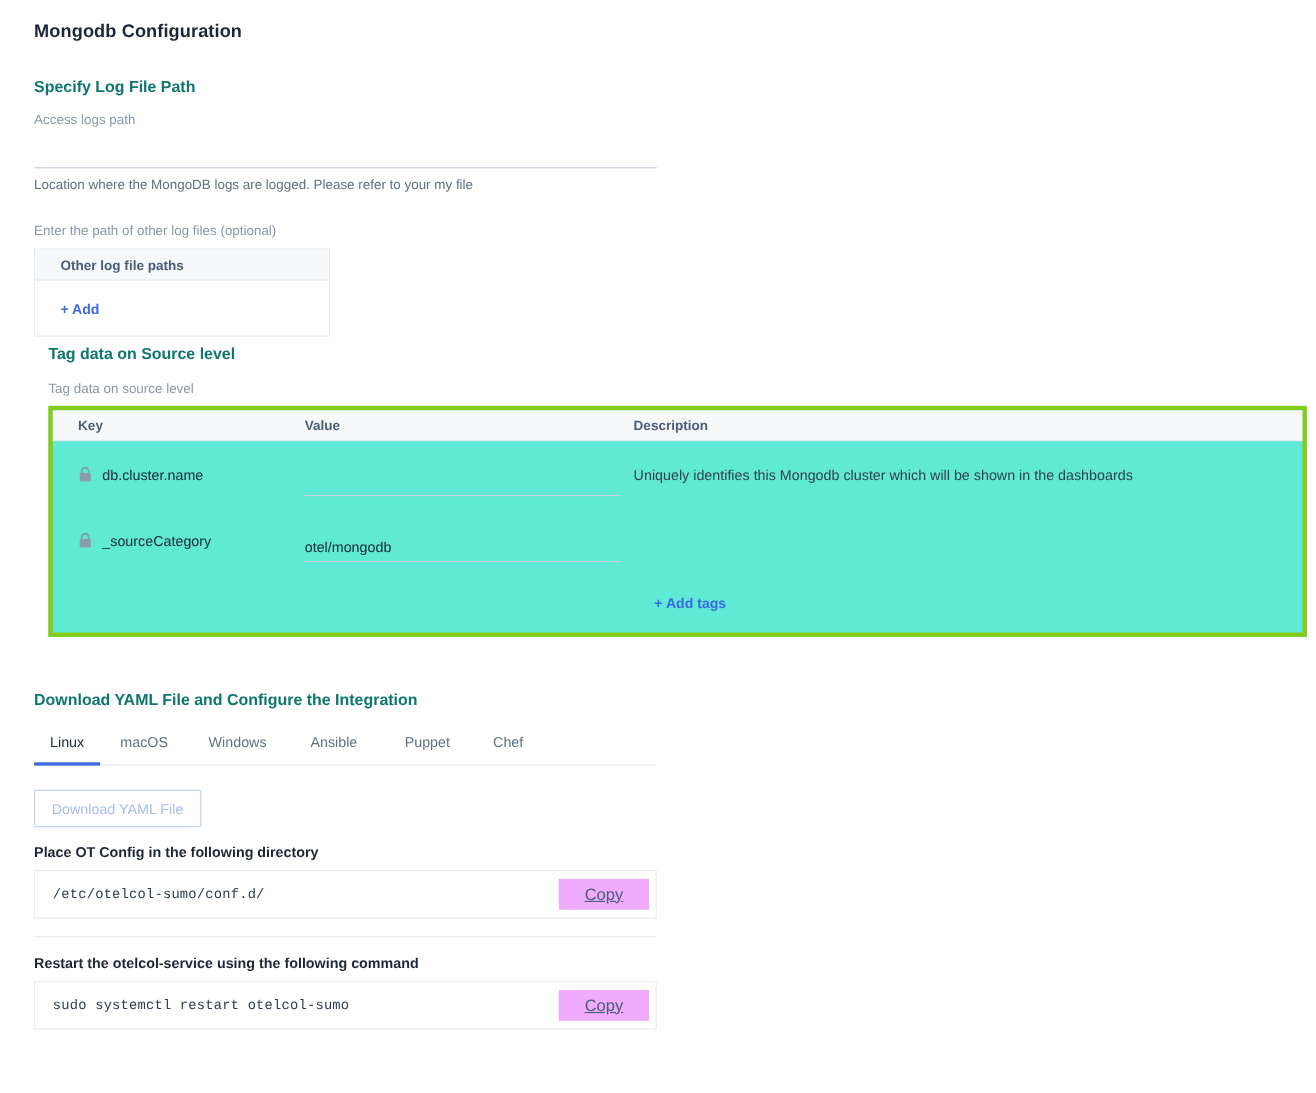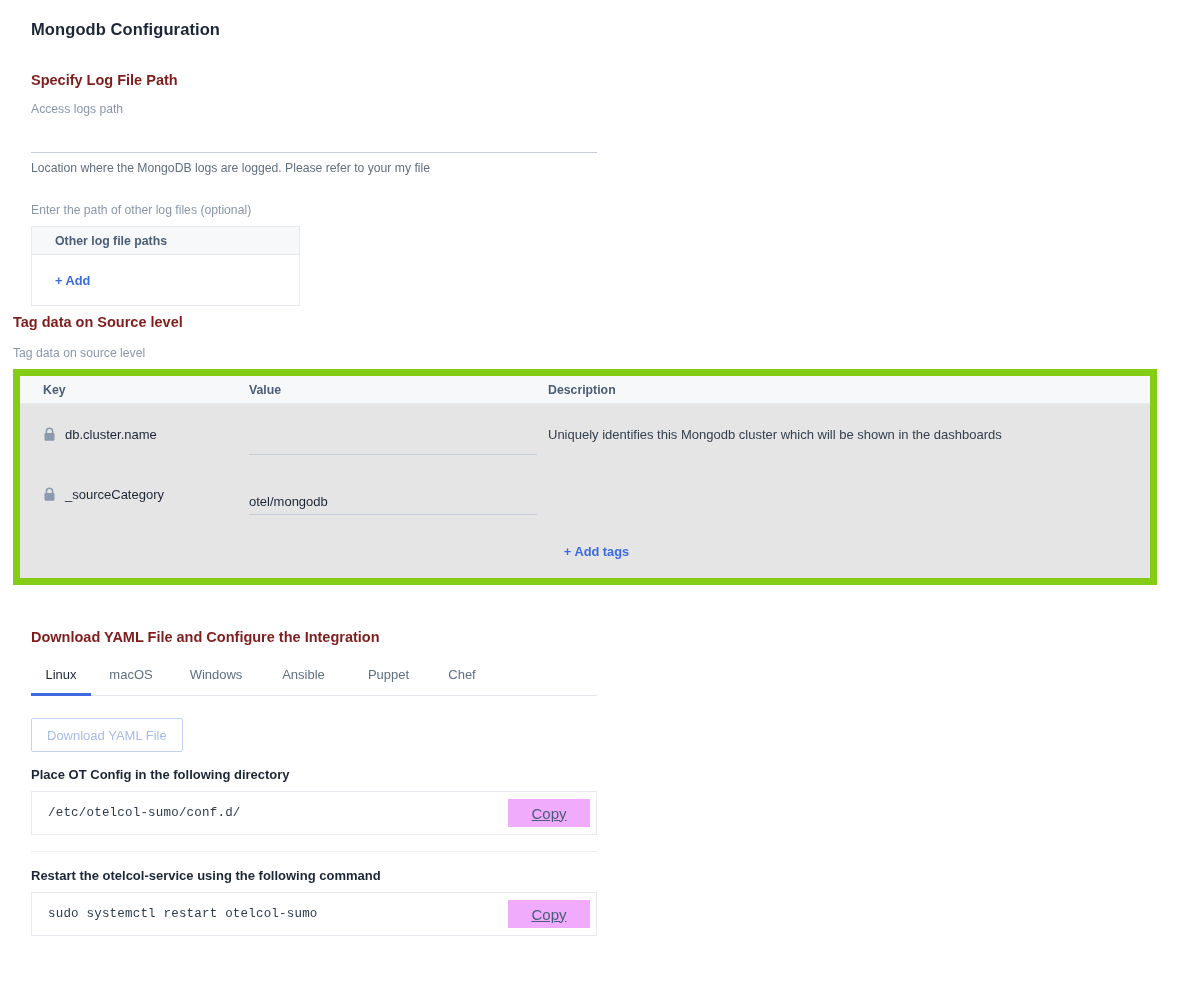--- a/index.html
+++ b/index.html
@@ -24,21 +24,21 @@
     position: absolute;
     left: 31px; top: 20px;
     font-size: 16.5px;
     font-weight: 700;
     color: #1b2636;
     letter-spacing: .1px;
   }
   .h-sec {
     font-size: 14.5px;
     font-weight: 700;
-    color: #7f1d1d;
+    color: #0f766e;
   }
 
   
   #sec-logpath { position: absolute; left: 31px; top: 72px; width: 566px; }
   #sec-logpath .h-sec { margin: 0 0 14px 0; }
 
   .field {
     position: relative;
     width: 566px;
     border-bottom: 1px solid #c5cdd8;
@@ -95,28 +95,28 @@
   }
   .link-add {
     font-size: 12.8px;
     font-weight: 700;
     color: #3d6ae0;
     cursor: pointer;
     user-select: none;
   }
 
   
-  #sec-tags { position: absolute; left: 13px; top: 314px; width: 968px; }
+  #sec-tags { position: absolute; left: 44px; top: 314px; width: 968px; }
   #sec-tags .h-sec { margin: 0 0 16px 0; }
   .tags-label { font-size: 12.2px; color: #8a97ab; margin-bottom: 9px; }
 
   .tags-table {
     width: 1144px;
-    border: 7px solid #84cc16;
-    background: #e5e5e5;
+    border: 4px solid #84cc16;
+    background: #5eead4;
   }
   .tt-head {
     display: flex;
     background: #f7f8fa;
     border-bottom: 1px solid #e6e9ed;
     height: 28px;
     align-items: center;
   }
   .tt-head .th {
     font-size: 12.3px;

